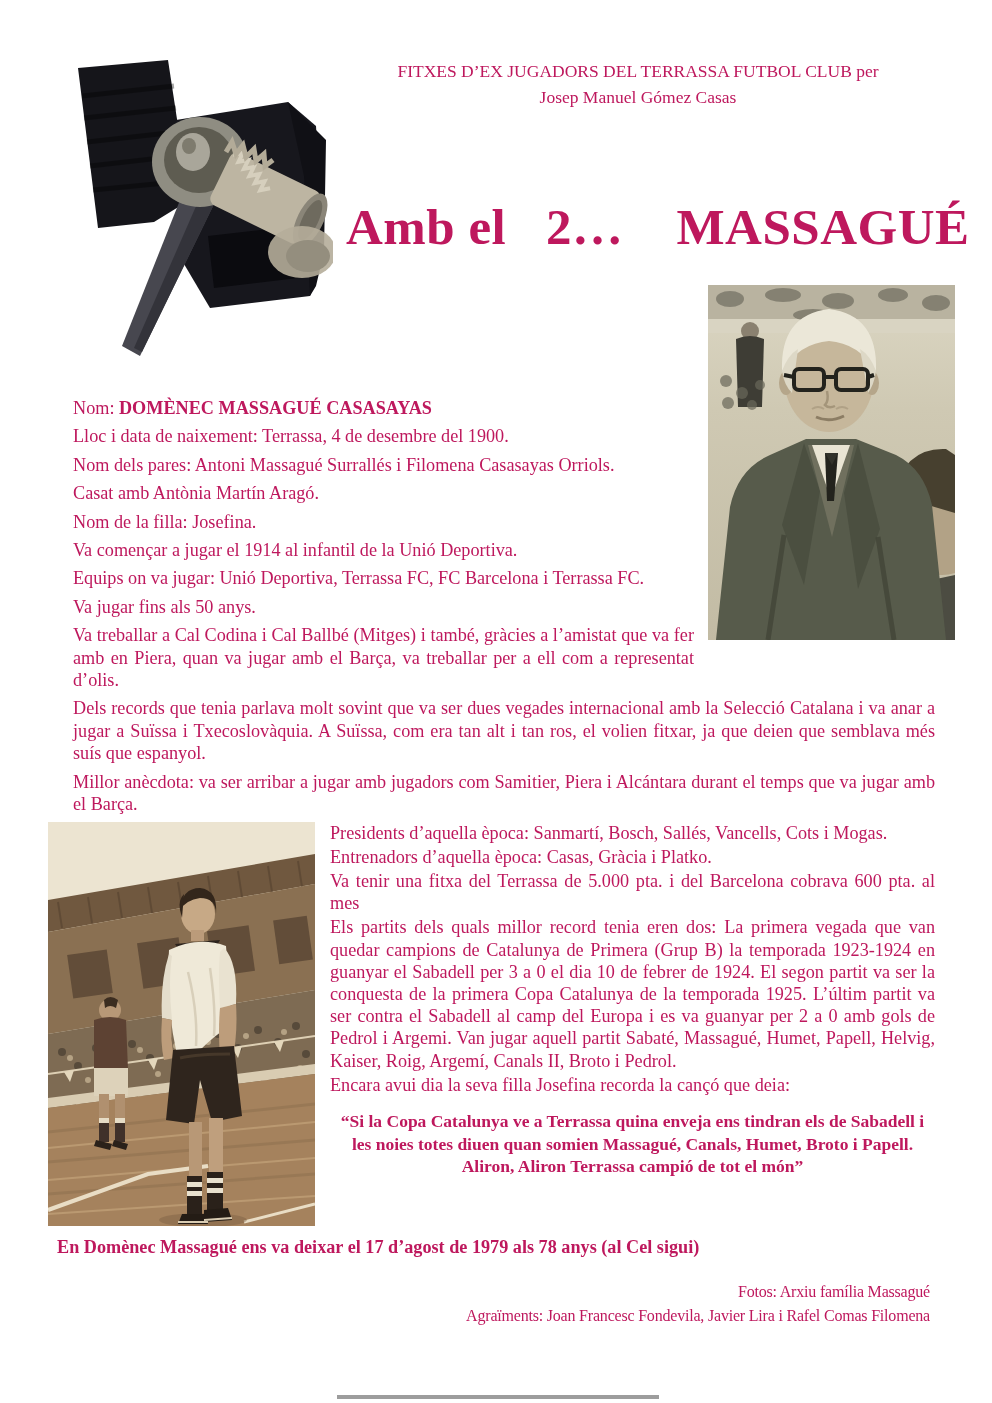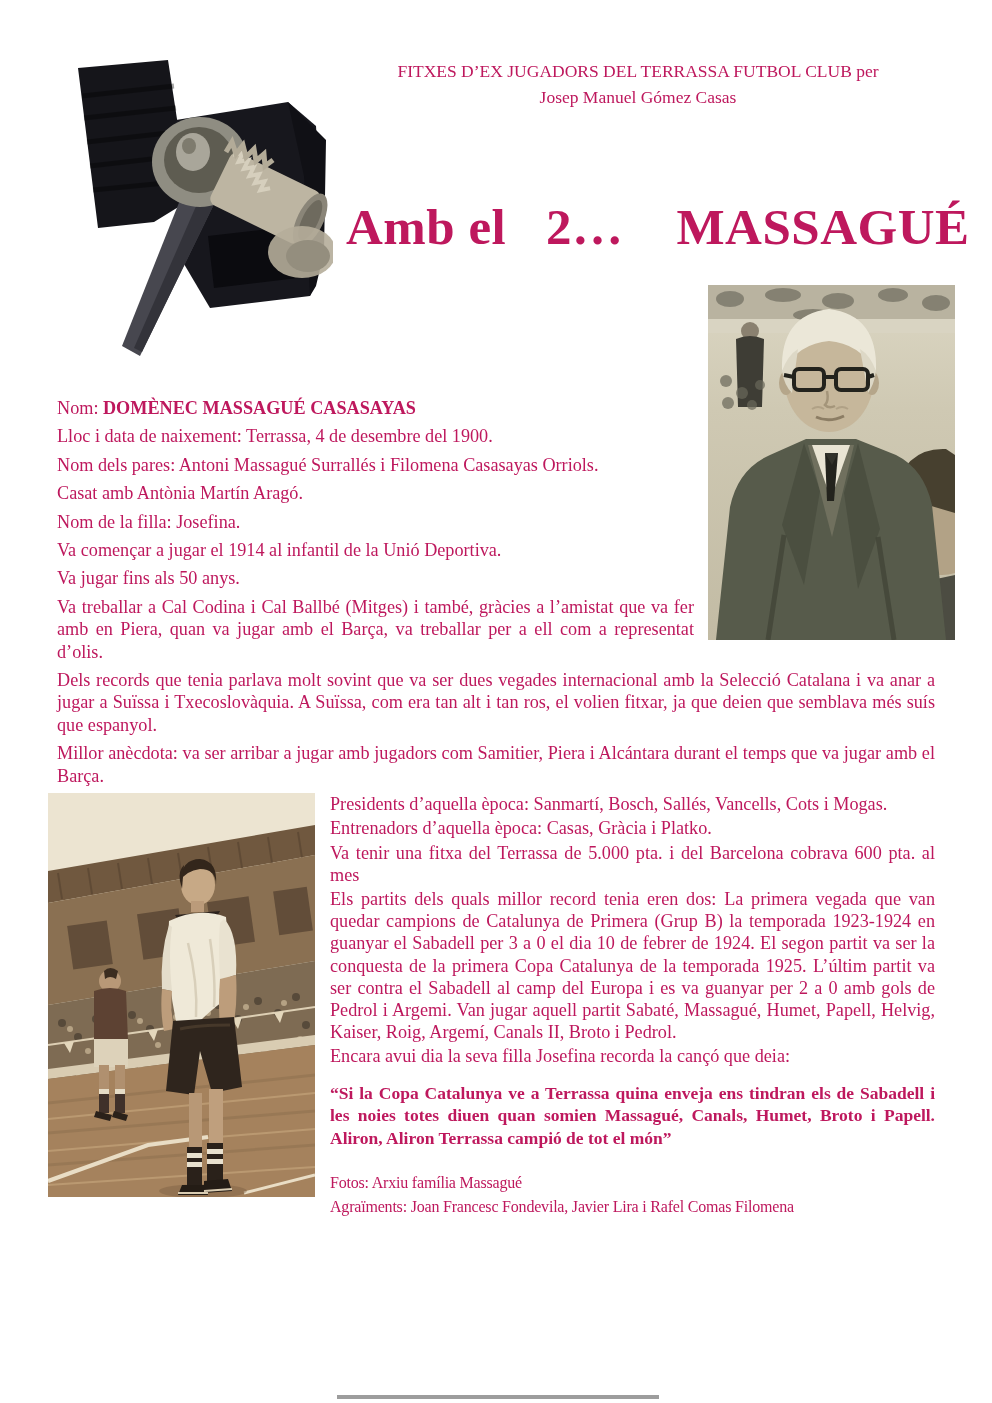--- a/index.html
+++ b/index.html
@@ -18,32 +18,32 @@
     position:absolute; left:346px; top:198px;
     font-size:51px; font-weight:700; white-space:pre; letter-spacing:.5px;
   }
   .camera { position:absolute; left:58px; top:56px; width:275px; height:308px; }
   .camera svg, .portrait svg, .player svg { display:block; width:100%; height:100%; }
 
   .content {
     position:absolute; left:57px; top:285px; width:878px;
     font-size:18.2px; line-height:22.4px; text-align:justify;
   }
-  .content p { margin:0 0 6px 0; }
+  .content p { margin:0 0 6px 16px; }
   .p-first { margin-top:112px !important; }
   .portrait { float:right; width:247px; height:355px; margin:0 -20px 14px 14px; }
   .player   { float:left;  width:267px; height:404px; margin:0 15px 10px -9px; }
   .bold { font-weight:700; }
   .c { margin:0 0 2px 0 !important; line-height:22.2px; }
   .song {
-    font-weight:700; font-size:17.5px;
+    font-weight:700; text-align:center; font-size:17.5px;
     line-height:22.6px; margin:14px 0 2px 0 !important;
   }
   .death { clear:left; font-weight:700; margin:12px 0 0 0 !important; }
-  .foot { font-size:16px; letter-spacing:-.2px; line-height:24px; margin:0 5px 0 0 !important; }
+  .foot { text-align:right; font-size:16px; letter-spacing:-.2px; line-height:24px; margin:0 5px 0 0 !important; }
   .foot-first { margin-top:22px !important; }
   .bottom-bar {
     position:absolute; left:337px; top:1395px; width:322px; height:4px;
     background:#9d9d9d;
   }
 </style>
 </head>
 <body>
 
 <div class="page">
@@ -154,20 +154,21 @@
         <path d="M104 124 Q110 120 116 124 M128 124 Q134 120 140 124" stroke="#b0a186" stroke-width="2" fill="none"></path>
       </svg>
     </div>
 
     <p class="p-first"><span>Nom: </span><span class="bold">DOMÈNEC MASSAGUÉ CASASAYAS</span></p>
     <p>Lloc i data de naixement: Terrassa, 4 de desembre del 1900.</p>
     <p>Nom dels pares: Antoni Massagué Surrallés i Filomena Casasayas Orriols.</p>
     <p>Casat amb Antònia Martín Aragó.</p>
     <p>Nom de la filla: Josefina.</p>
     <p>Va començar a jugar el 1914 al infantil de la Unió Deportiva.</p>
+    <p>Equips on va jugar: Unió Deportiva, Terrassa FC, FC Barcelona i Terrassa FC.</p>
     <p>Va jugar fins als 50 anys.</p>
     <p>Va treballar a Cal Codina i Cal Ballbé (Mitges) i també, gràcies a l’amistat que va fer amb en Piera, quan va jugar amb el Barça, va treballar per a ell com a representat d’olis.</p>
     <p>Dels records que tenia parlava molt sovint que va ser dues vegades internacional amb la Selecció Catalana i va anar a jugar a Suïssa i Txecoslovàquia. A Suïssa, com era tan alt i tan ros, el volien fitxar, ja que deien que semblava més suís que espanyol.</p>
     <p>Millor anècdota: va ser arribar a jugar amb jugadors com Samitier, Piera i Alcántara durant el temps que va jugar amb el Barça.</p>
 
     <div class="player" aria-label="massague-player-on-pitch-photo">
       <svg viewBox="0 0 267 404" xmlns="http://www.w3.org/2000/svg">
         <rect width="267" height="404" fill="#ece4d1"></rect>
 
         <path d="M0 78 L267 32 L267 62 L0 110 Z" fill="#70583f"></path>
@@ -303,19 +304,20 @@
       </svg>
     </div>
 
     <p class="c">Presidents d’aquella època: Sanmartí, Bosch, Sallés, Vancells, Cots i Mogas.</p>
     <p class="c">Entrenadors d’aquella època: Casas, Gràcia i Platko.</p>
     <p class="c">Va tenir una fitxa del Terrassa de 5.000 pta. i del Barcelona cobrava 600 pta. al mes</p>
     <p class="c">Els partits dels quals millor record tenia eren dos: La primera vegada que van quedar campions de Catalunya de Primera (Grup B) la temporada 1923-1924 en guanyar el Sabadell per 3 a 0 el dia 10 de febrer de 1924. El segon partit  va ser la conquesta de la primera Copa Catalunya de la temporada 1925. L’últim partit va ser contra el Sabadell al camp del Europa i es va guanyar per 2 a 0 amb gols de Pedrol i Argemi. Van jugar aquell partit Sabaté, Massagué, Humet, Papell, Helvig, Kaiser, Roig, Argemí, Canals II, Broto i Pedrol.</p>
     <p class="c">Encara avui dia la seva filla Josefina recorda la cançó que deia:</p>
     <p class="song">“Si la Copa Catalunya ve a Terrassa quina enveja ens tindran els de Sabadell i les noies totes diuen quan somien Massagué, Canals, Humet, Broto i Papell. Aliron, Aliron Terrassa campió de tot el món”</p>
 
+    <p class="death">En Domènec Massagué ens va deixar el 17 d’agost de 1979 als 78 anys (al Cel sigui)</p>
 
     <p class="foot foot-first">Fotos: Arxiu família Massagué</p>
     <p class="foot">Agraïments: Joan Francesc Fondevila, Javier Lira i Rafel Comas Filomena</p>
   </div>
 
   <div class="bottom-bar"></div>
 </div>
 
 </body></html>

